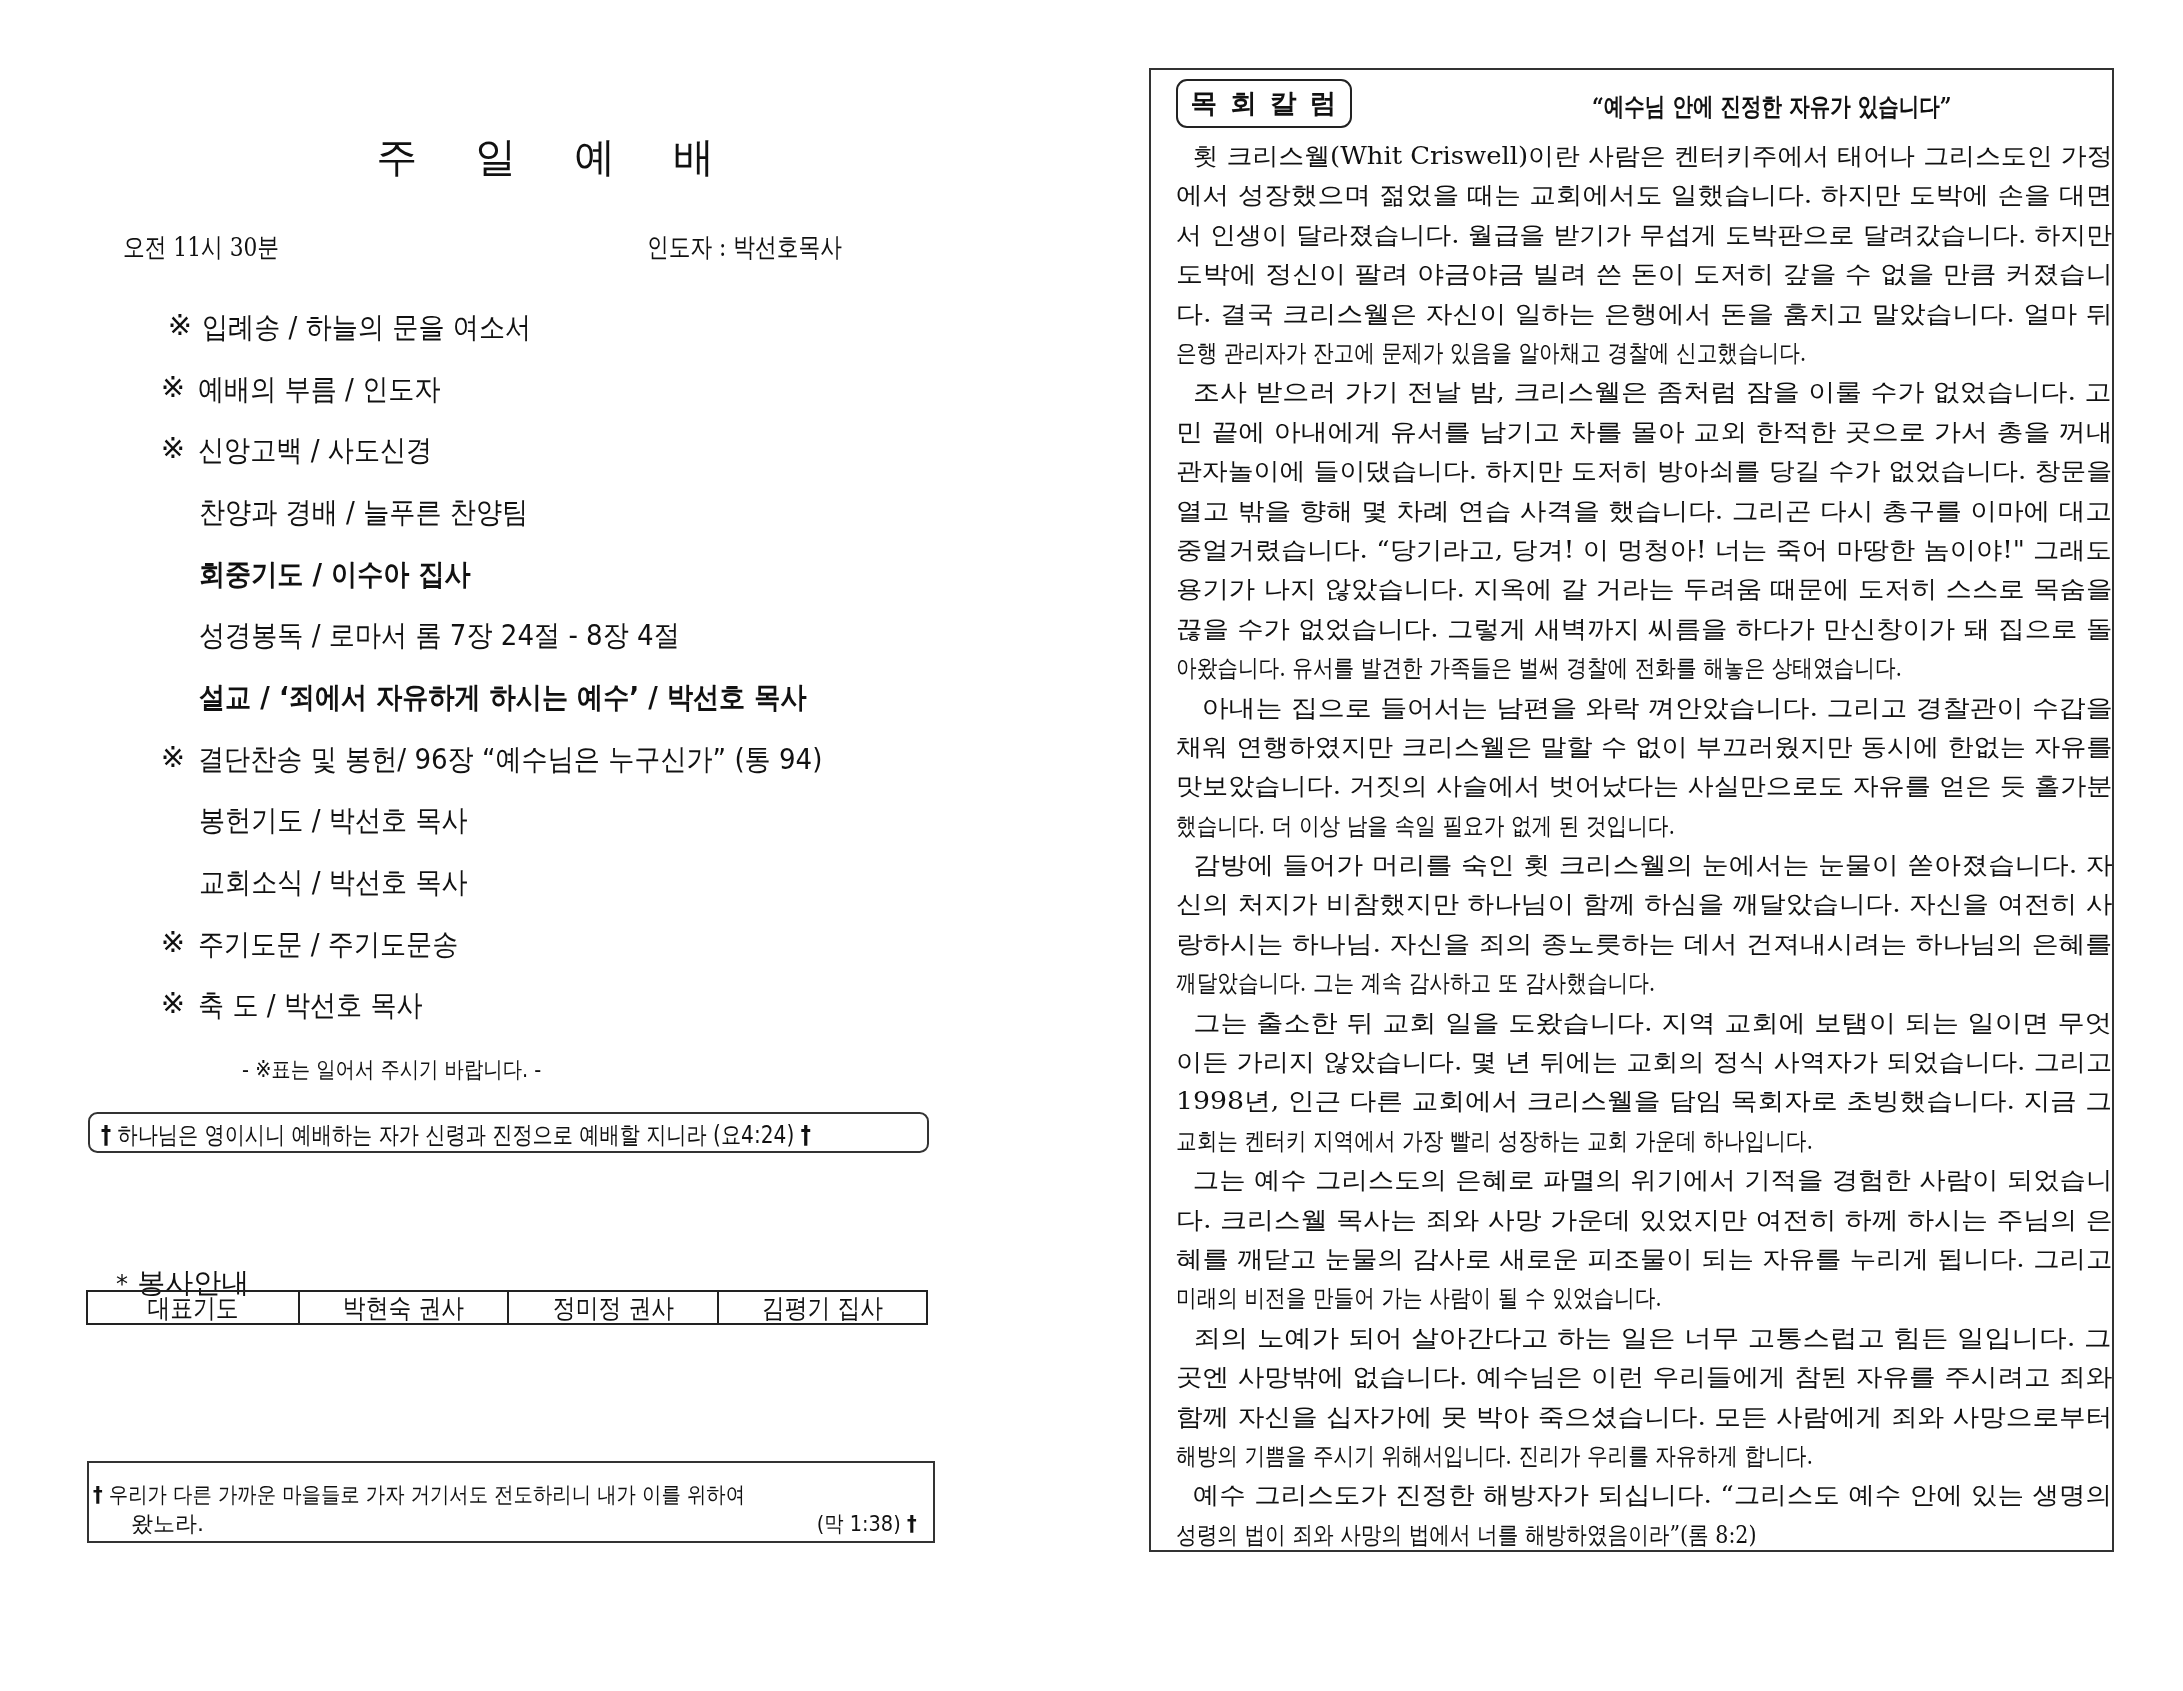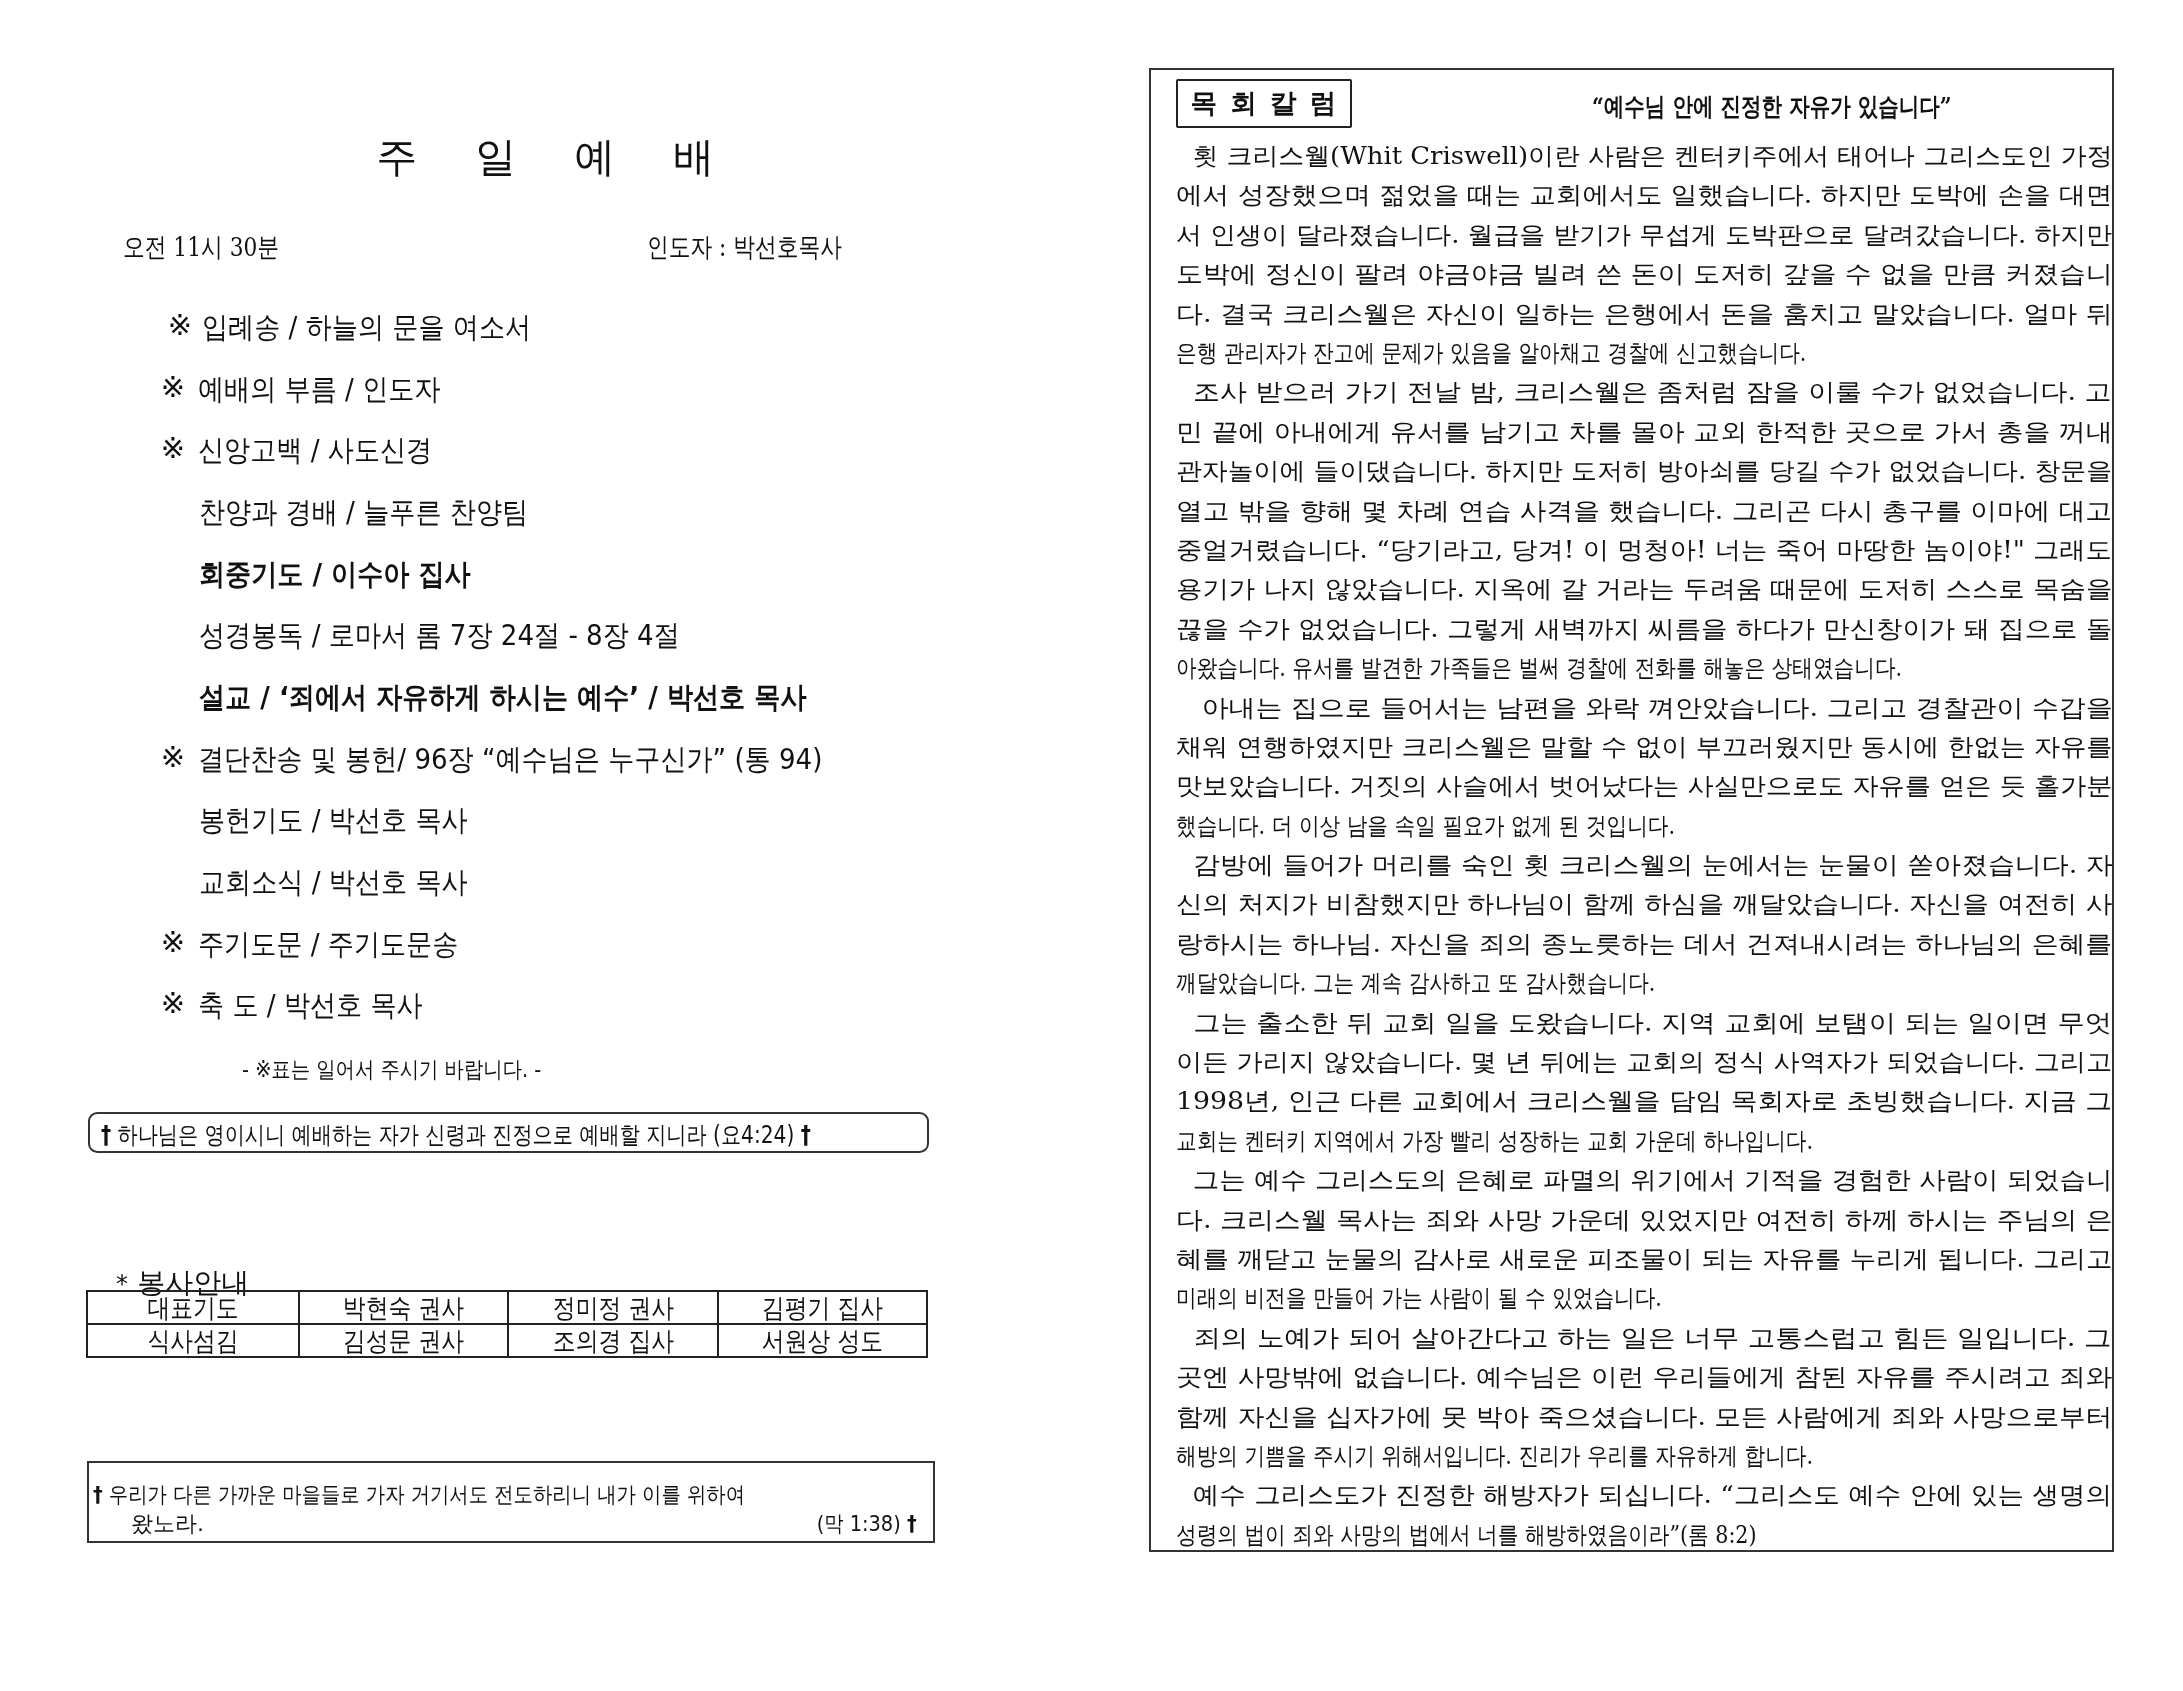--- a/index.html
+++ b/index.html
@@ -32,21 +32,21 @@
 
   .mark-box { left:87px; top:1461px; width:848px; height:82px; border:2px solid #333; box-sizing:border-box; }
   .mark-box .l1 { position:absolute; left:4px; top:17px; font-size:22px; white-space:nowrap; transform:scaleX(0.88); transform-origin:left center; }
   .mark-box .l2 { position:absolute; left:42px; top:46px; font-size:22px; white-space:nowrap; }
   .mark-box .ref { position:absolute; right:16px; top:46px; font-size:22px; white-space:nowrap; transform:scaleX(0.88); transform-origin:right center; }
 
   .cross { font-weight:bold; }
 
   
   .article { left:1149px; top:68px; width:965px; height:1484px; border:2px solid #333; box-sizing:border-box; }
-  .col-label { position:absolute; left:25px; top:9.3px; width:176px; height:49px; border:2px solid #222; border-radius:2px; box-sizing:border-box; text-align:center; line-height:44px; font-size:26.5px; font-weight:bold; letter-spacing:13.3px; padding-left:12px; white-space:nowrap; }
+  .col-label { position:absolute; left:25px; top:9.3px; width:176px; height:49px; border:2px solid #222; border-radius:11px; box-sizing:border-box; text-align:center; line-height:44px; font-size:26.5px; font-weight:bold; letter-spacing:13.3px; padding-left:12px; white-space:nowrap; }
   .headline { position:absolute; left:441px; top:20px; font-size:25px; font-weight:bold; white-space:nowrap; font-family:"DejaVu Serif", serif; transform:scaleX(0.82); transform-origin:left center; }
   .body { position:absolute; left:25px; top:70px; width:931px; font-family:"DejaVu Serif", serif; }
   .line { position:absolute; left:0; height:32px; font-size:24px; line-height:32px; white-space:nowrap; transform-origin:left center; }
 </style>
 </head>
 <body>
 
 <div class="abs title">주 일 예 배</div>
 <div class="abs time">오전 11시 30분</div>
 <div class="abs leader">인도자 : 박선호목사</div>
@@ -117,26 +117,20 @@
 </div>
 
 <table class="serv">
   <tbody>
   <tr>
     <td class="c0"><span>대표기도</span></td>
     <td><span>박현숙 권사</span></td>
     <td><span>정미정 권사</span></td>
     <td><span>김평기 집사</span></td>
   </tr>
-  <tr>
-    <td class="c0"><span>식사섬김</span></td>
-    <td><span>김성문 권사</span></td>
-    <td><span>조의경 집사</span></td>
-    <td><span>서원상 성도</span></td>
-  </tr>
 </tbody>
   </table>
 
 <div class="abs mark-box">
   <div class="l1">
     <span class="cross">†</span>
     <span>우리가 다른 가까운 마을들로 가자 거기서도 전도하리니 내가 이를 위하여</span>
   </div>
   <div class="l2">왔노라.</div>
   <div class="ref">

